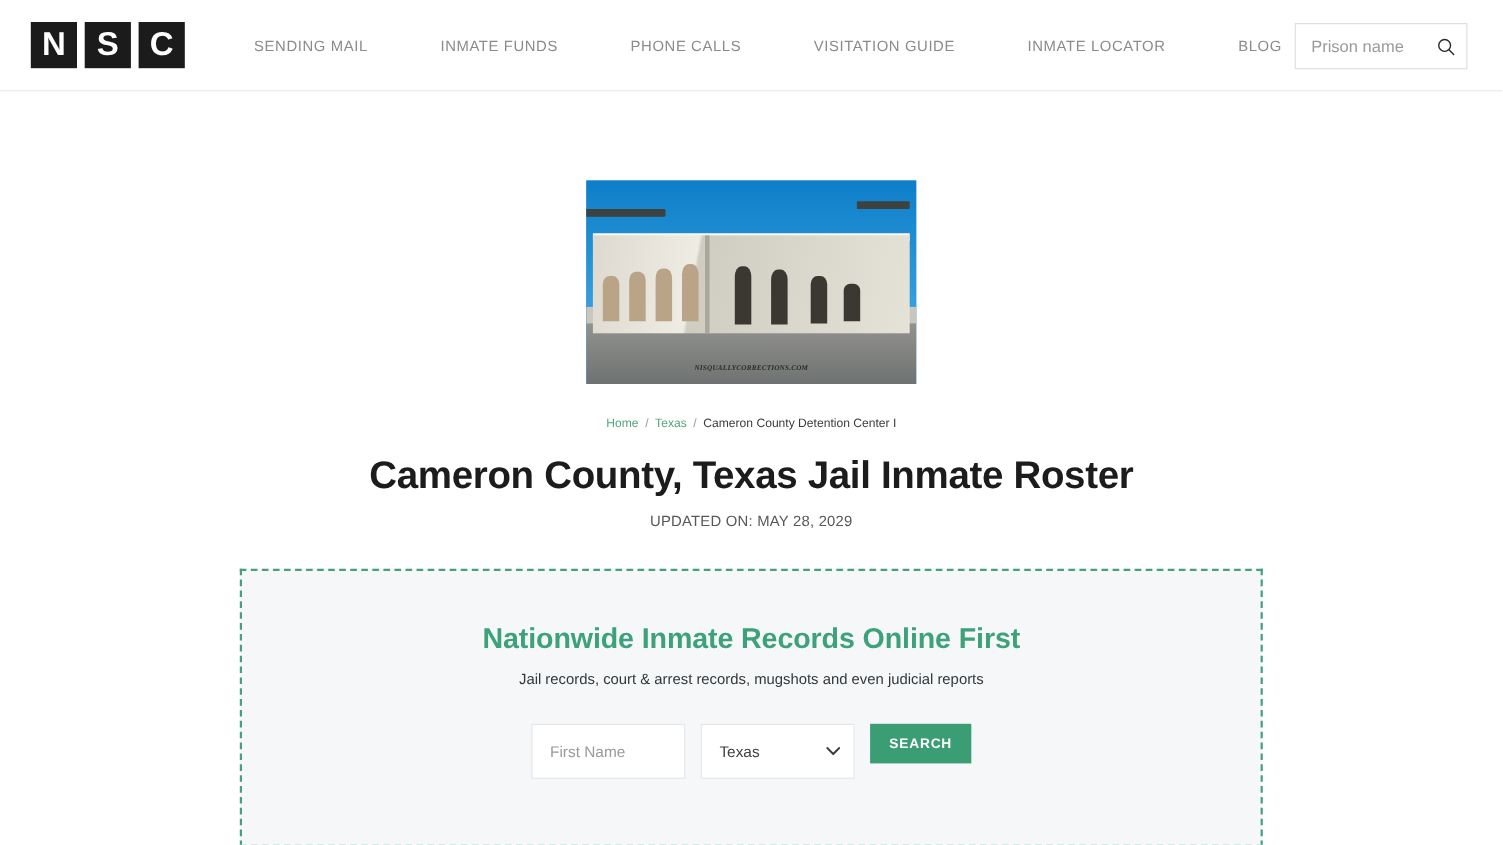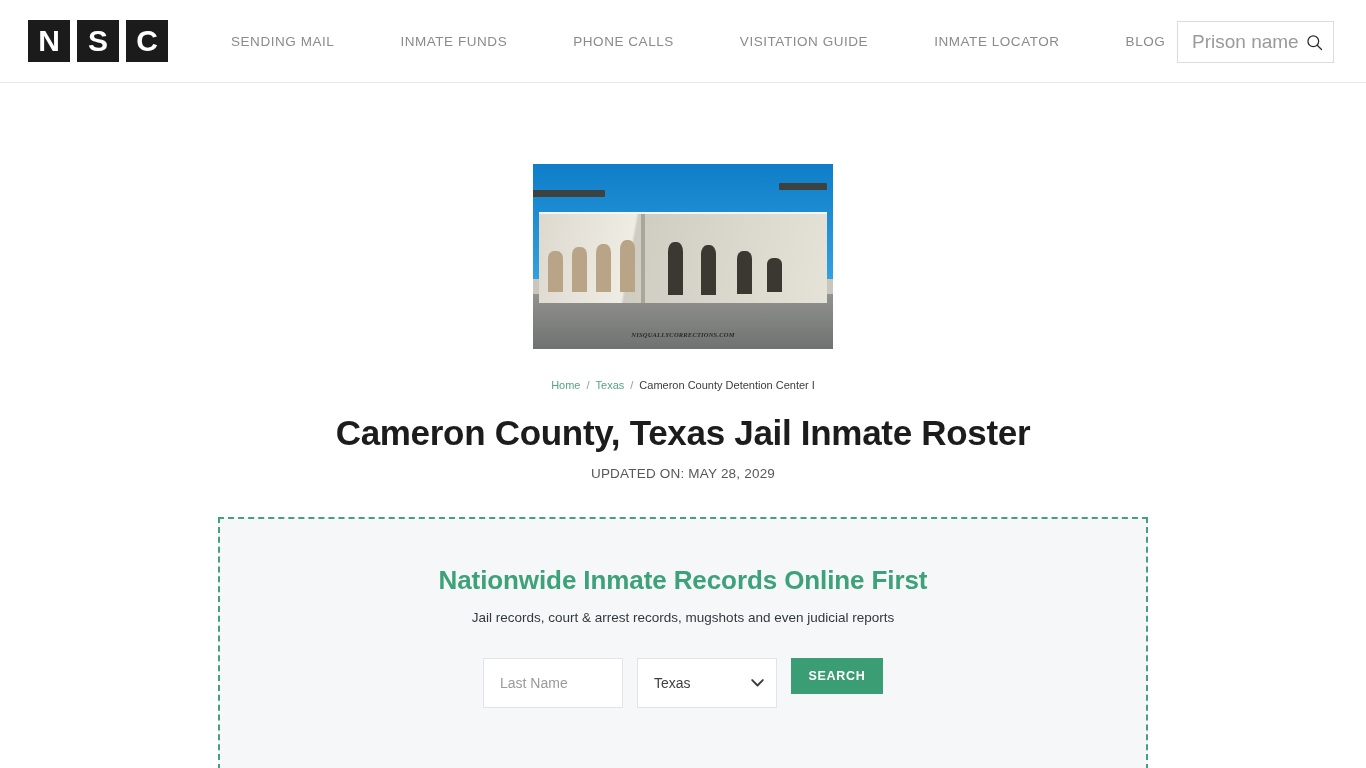--- a/index.html
+++ b/index.html
@@ -65,21 +65,21 @@
     border: 1px solid #dcdcdc;
     background: #ffffff;
     display: flex;
     align-items: center;
     padding: 0 10px 0 12px;
   }
   .header-search input {
     border: none;
     outline: none;
     flex: 1;
-    font-size: 19px;
+    font-size: 15px;
     color: #5b5b5b;
     font-family: "Liberation Sans", sans-serif;
     background: transparent;
     min-width: 0;
   }
   .header-search input::placeholder { color: #9a9a9a; }
   .search-icon-btn {
     background: none; border: none; padding: 0;
     cursor: pointer; display: flex; align-items: center;
     margin-left: 4px;
@@ -330,22 +330,22 @@
   </div>
 
   <h1 class="page-title">Cameron County, Texas Jail Inmate Roster</h1>
   <div class="updated-on">UPDATED ON: MAY 28, 2029</div>
 
   <section class="widget-box">
     <h2 class="widget-title">Nationwide Inmate Records Online First</h2>
     <p class="widget-sub">Jail records, court &amp; arrest records, mugshots and even judicial reports</p>
 
     <form class="widget-form">
-
-      <input class="field" type="text" placeholder="Last Name" style="">
+      <input class="field" type="text" placeholder="First Name" style="">
+
 
       <div class="select-wrap">
         <select>
           <option>Texas</option>
         </select>
         <span class="select-chevron">
           <svg width="13" height="9" viewBox="0 0 13 9">
             <path d="M1.2 1.6 L6.5 7 L11.8 1.6" fill="none" stroke="#3c3c3c" stroke-width="1.9" stroke-linecap="round" stroke-linejoin="round"></path>
           </svg>
         </span>

